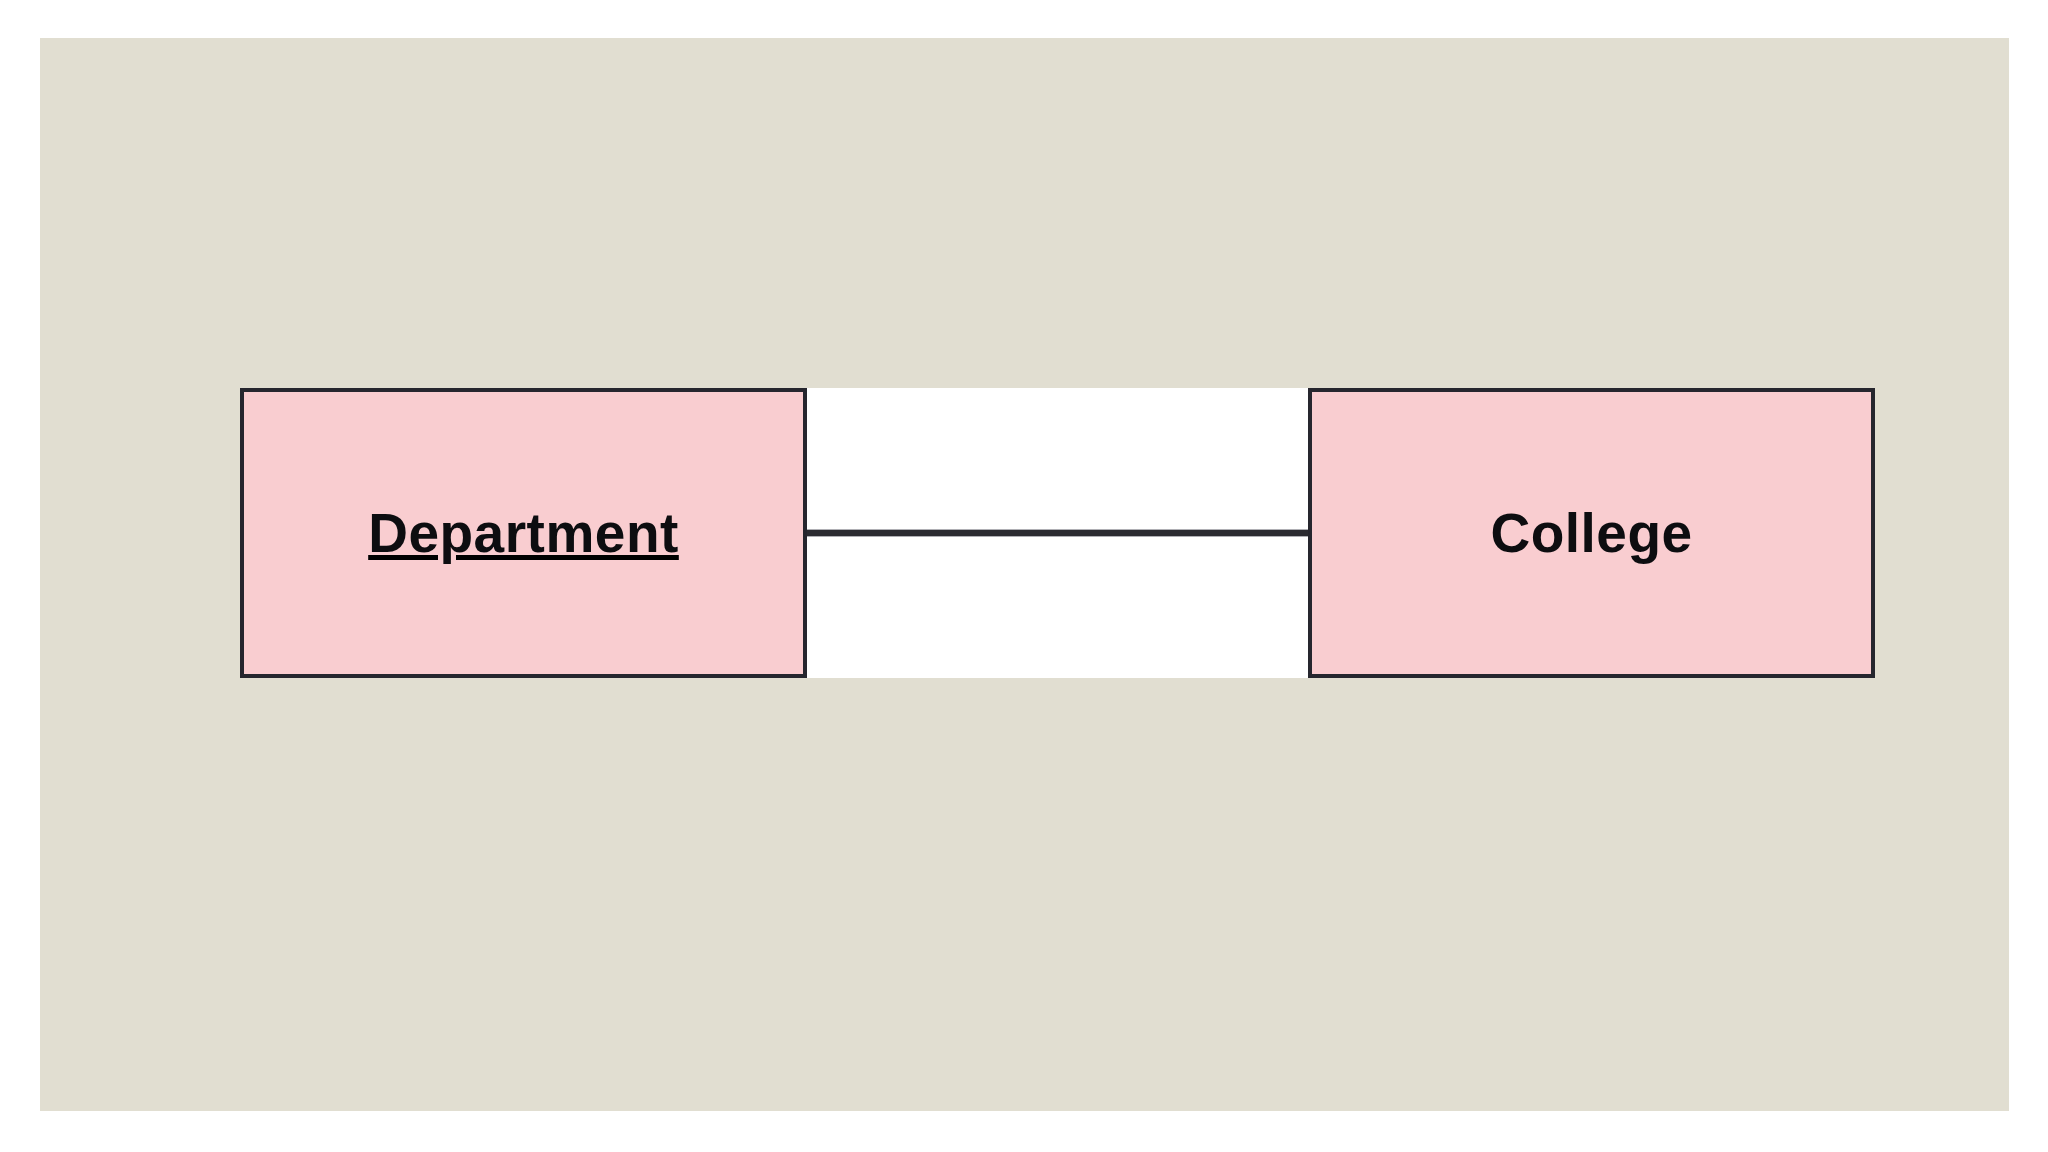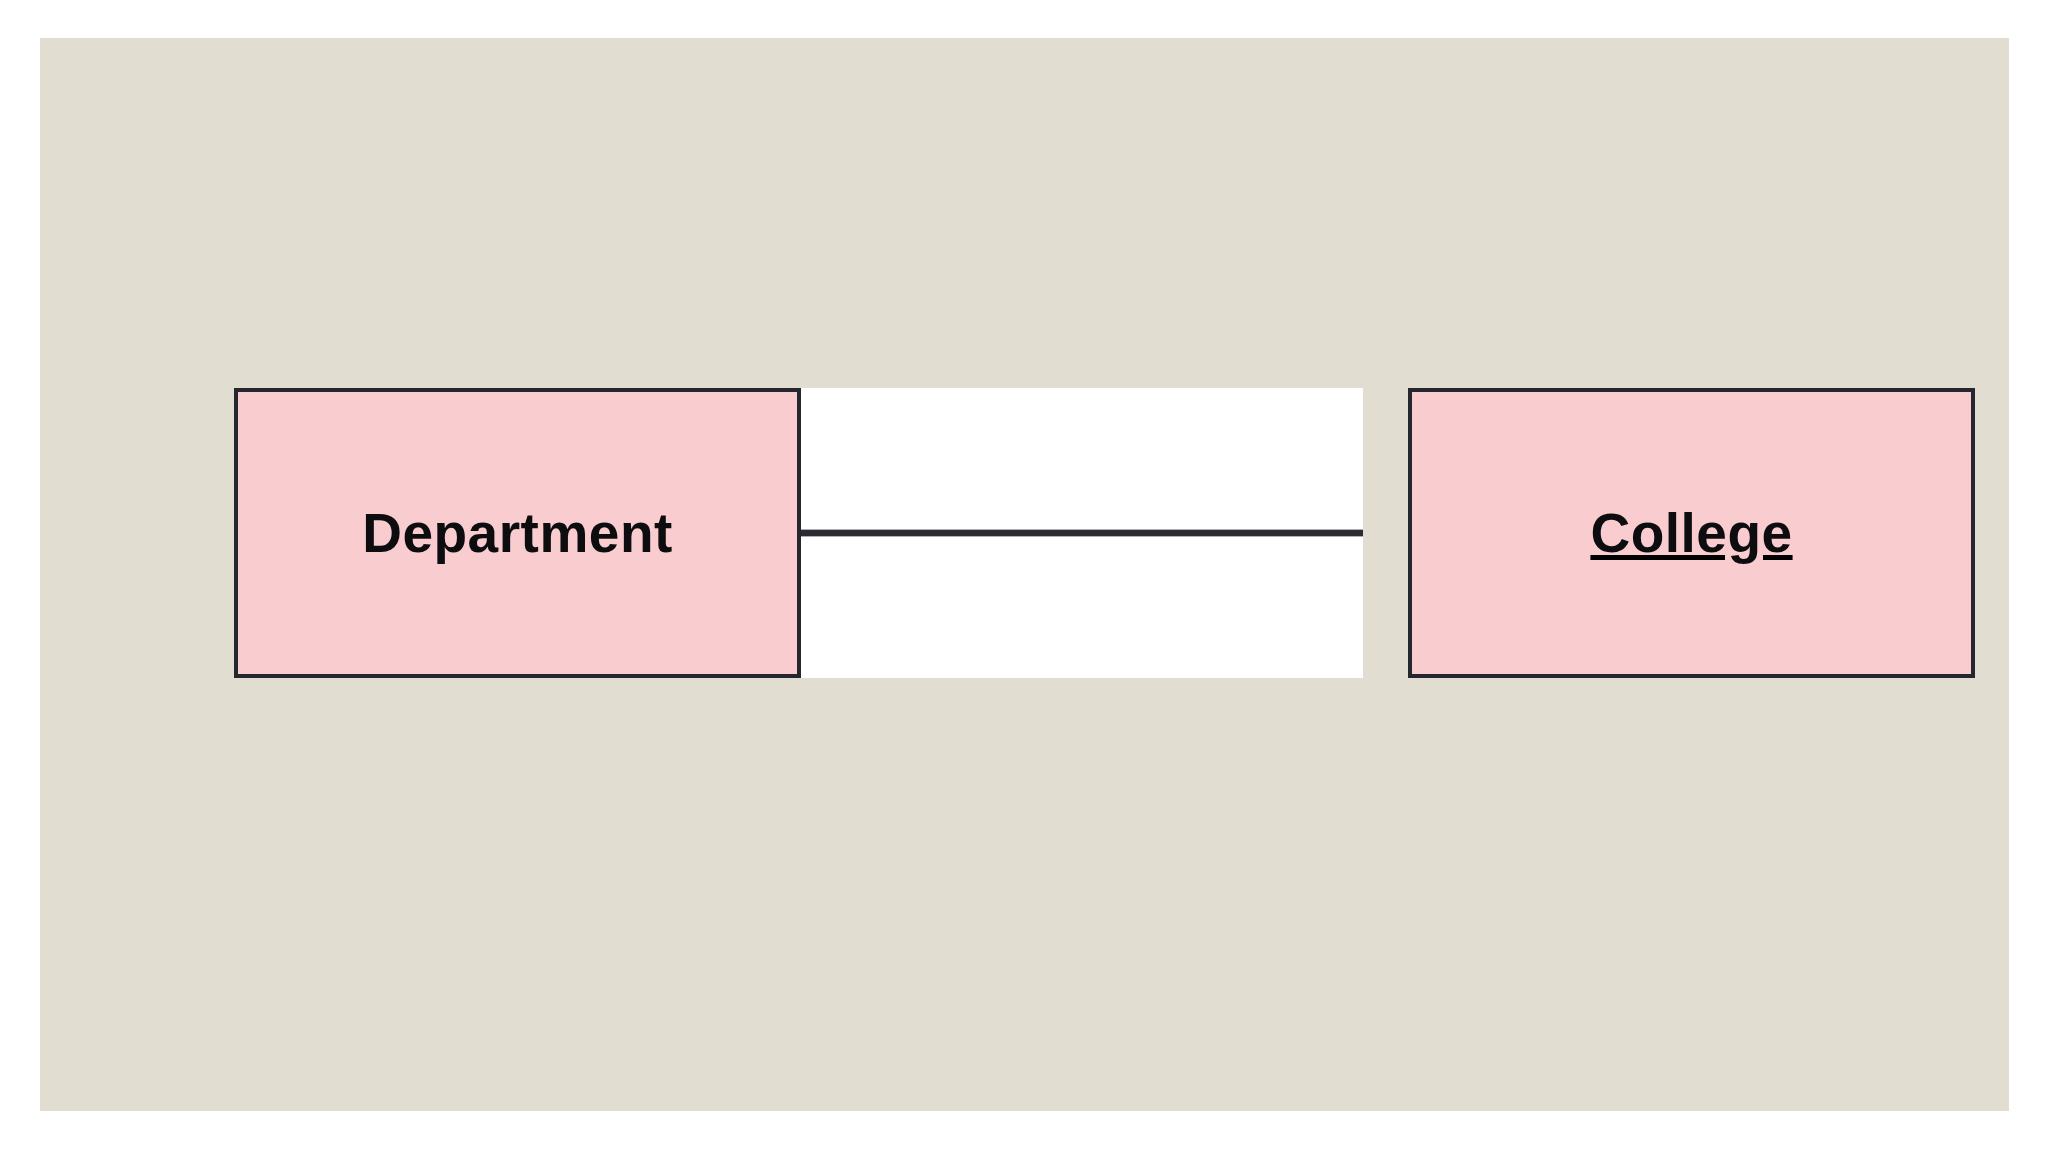--- a/index.html
+++ b/index.html
@@ -47,22 +47,22 @@
     top: 350px;
     height: 290px;
     width: 567px;
     background: #f9cdd0;
     border: 4px solid #26262e;
     box-sizing: border-box;
     display: flex;
     align-items: center;
     justify-content: center;
   }
-  .entity-department { left: 194px; }
-  .entity-college   { left: 1368px; text-decoration: underline; }
+  .entity-department { left: 200px; text-decoration: underline; }
+  .entity-college   { left: 1268px; }
   .entity-label {
     font-size: 55px;
     font-weight: bold;
     color: #0d0d10;
     letter-spacing: 0.5px;
     line-height: 1;
     user-select: none;
   }
 </style>
 </head>

